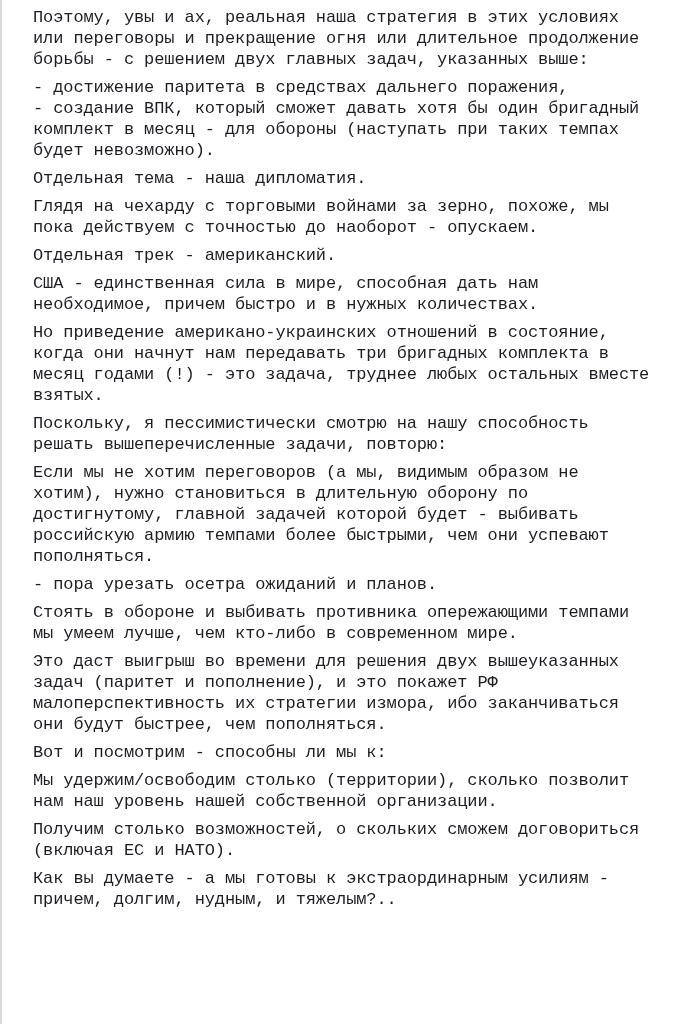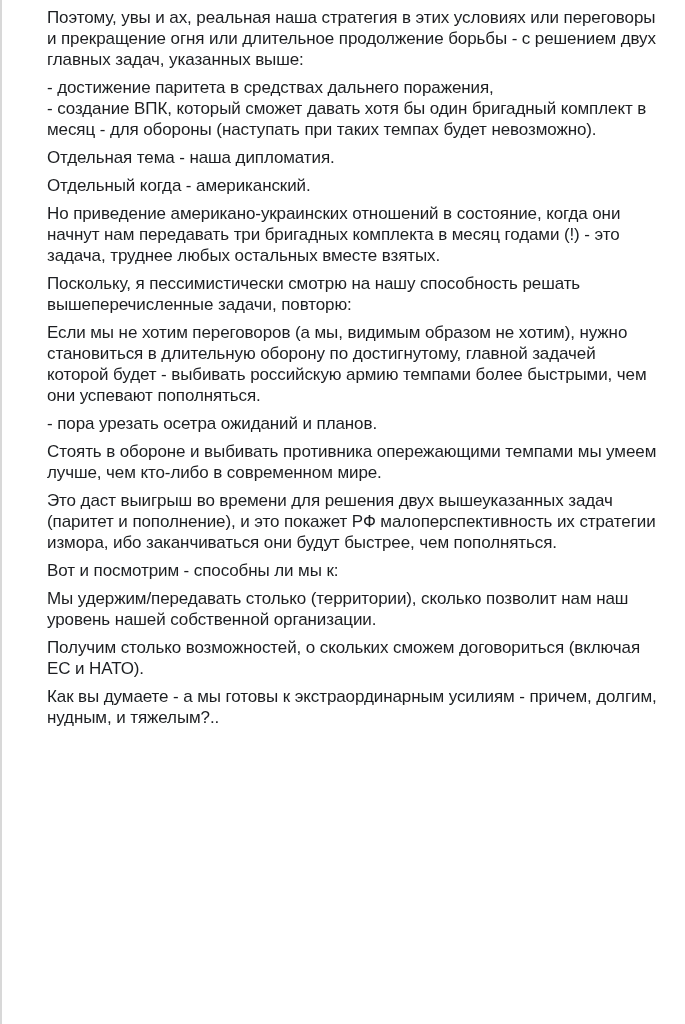--- a/index.html
+++ b/index.html
@@ -13,41 +13,44 @@
     min-height: 1024px;
     background: #ffffff;
     border-left: 2px solid #d8d8d8;
     padding: 7px 26px 12px 27px;
     font-family: "Liberation Sans", "DejaVu Sans", sans-serif;
     color: #1c1e21;
     font-size: 17px;
     line-height: 21px;
   }
   .post-paragraph {
-    margin: 0 0 7px 18px;
+    margin: 0 0 7px 4px;
     white-space: pre-line;       
     letter-spacing: -0.1px;
+    font-family: Liberation Mono, monospace;
   }
   .post-paragraph:last-child {
     margin-bottom: 0;
   }
 </style>
 </head>
 <body>
 
 <div class="post-page">
   <p class="post-paragraph">Поэтому, увы и ах, реальная наша стратегия в этих условиях или переговоры и прекращение огня или длительное продолжение борьбы - с решением двух главных задач, указанных выше:</p>
   <p class="post-paragraph">- достижение паритета в средствах дальнего поражения,
 - создание ВПК, который сможет давать хотя бы один бригадный комплект в месяц - для обороны (наступать при таких темпах будет невозможно).</p>
   <p class="post-paragraph">Отдельная тема - наша дипломатия.</p>
-  <p class="post-paragraph">Отдельный когда - американский.</p>
+  <p class="post-paragraph">Глядя на чехарду с торговыми войнами за зерно, похоже, мы пока действуем с точностью до наоборот - опускаем.</p>
+  <p class="post-paragraph">Отдельная трек - американский.</p>
+  <p class="post-paragraph">США - единственная сила в мире, способная дать нам необходимое, причем быстро и в нужных количествах.</p>
   <p class="post-paragraph">Но приведение американо-украинских отношений в состояние, когда они начнут нам передавать три бригадных комплекта в месяц годами (!) - это задача, труднее любых остальных вместе взятых.</p>
   <p class="post-paragraph">Поскольку, я пессимистически смотрю на нашу способность решать вышеперечисленные задачи, повторю:</p>
   <p class="post-paragraph">Если мы не хотим переговоров (а мы, видимым образом не хотим), нужно становиться в длительную оборону по достигнутому, главной задачей которой будет - выбивать российскую армию темпами более быстрыми, чем они успевают пополняться.</p>
   <p class="post-paragraph">- пора урезать осетра ожиданий и планов.</p>
   <p class="post-paragraph">Стоять в обороне и выбивать противника опережающими темпами мы умеем лучше, чем кто-либо в современном мире.</p>
   <p class="post-paragraph">Это даст выигрыш во времени для решения двух вышеуказанных задач (паритет и пополнение), и это покажет РФ малоперспективность их стратегии измора, ибо заканчиваться они будут быстрее, чем пополняться.</p>
   <p class="post-paragraph">Вот и посмотрим - способны ли мы к:</p>
-  <p class="post-paragraph">Мы удержим/передавать столько (территории), сколько позволит нам наш уровень нашей собственной организации.</p>
+  <p class="post-paragraph">Мы удержим/освободим столько (территории), сколько позволит нам наш уровень нашей собственной организации.</p>
   <p class="post-paragraph">Получим столько возможностей, о скольких сможем договориться (включая ЕС и НАТО).</p>
   <p class="post-paragraph">Как вы думаете - а мы готовы к экстраординарным усилиям - причем, долгим, нудным, и тяжелым?..</p>
 
 </div>
 
 </body></html>

